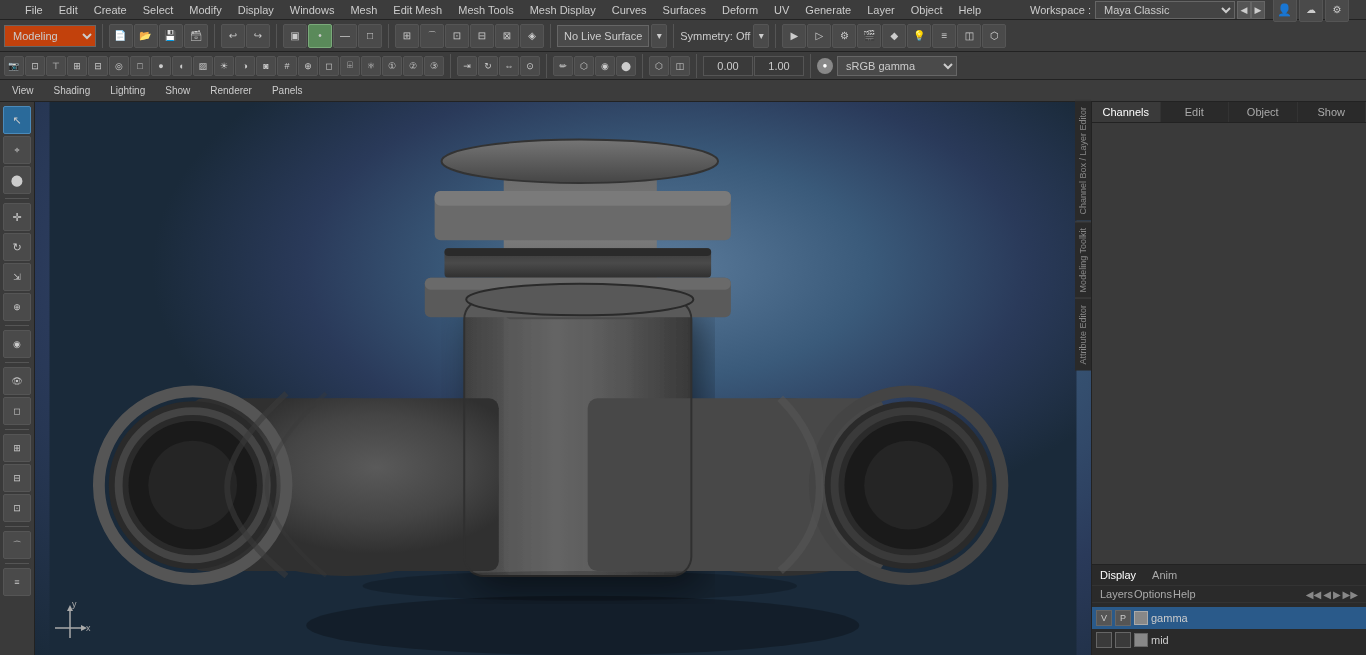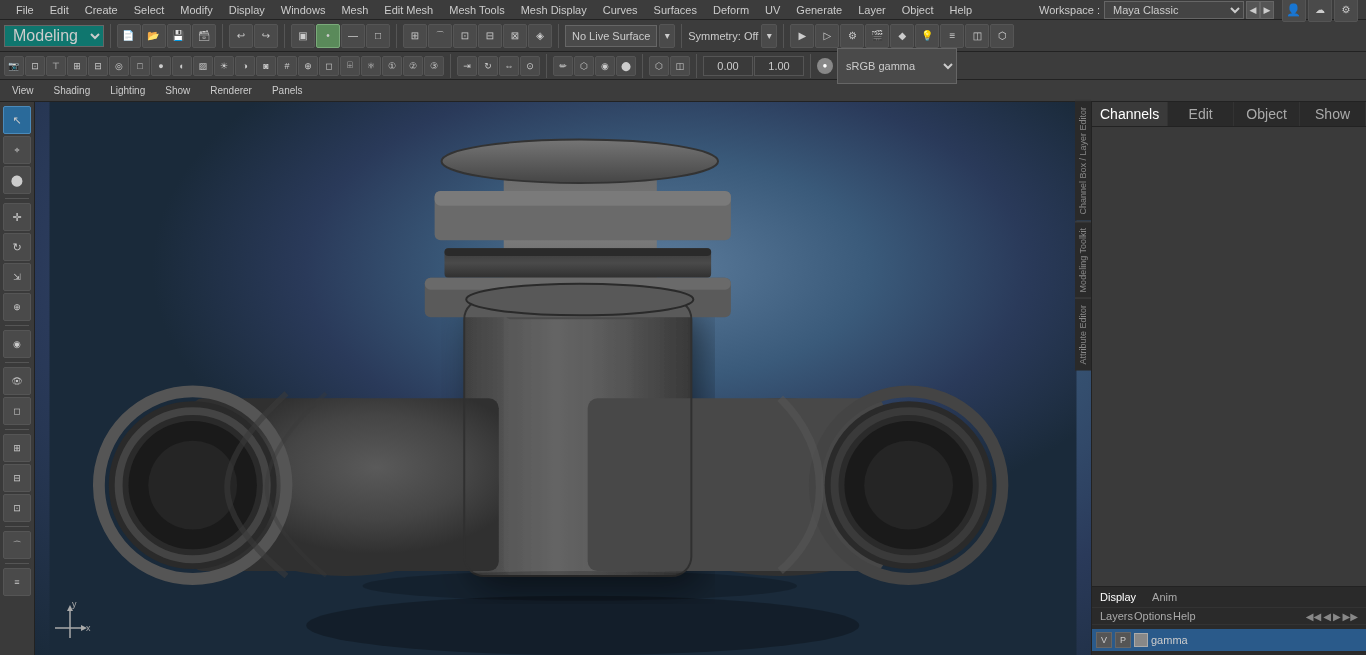--- a/index.html
+++ b/index.html
@@ -1,21 +1,21 @@
 <!DOCTYPE html>
 <html><head>
   <meta charset="utf-8">
   <style>
     * { margin: 0; padding: 0; box-sizing: border-box; }
     body { width: 1366px; height: 655px; background: #3a3a3a; font-family: Arial, sans-serif; font-size: 11px; color: #ccc; overflow: hidden; }
 
     
     #menu-bar {
       display: flex; align-items: center; background: #3c3c3c; height: 20px;
-      border-bottom: 1px solid #222; padding: 0 8px;
+      border-bottom: 1px solid #222; padding: 0 17px;
     }
     .menu-item { padding: 0 8px; cursor: pointer; color: #ccc; font-size: 11px; height: 20px; line-height: 20px; }
     #workspace-area { margin-left: auto; display: flex; align-items: center; color: #ccc; font-size: 11px; }
     #workspace-label { margin-right: 4px; }
     #workspace-select {
       background: #444; border: 1px solid #666; color: #ccc; font-size: 11px;
       padding: 0 4px; height: 18px; width: 140px;
     }
     .workspace-arrows { display: flex; margin-left: 2px; }
     .workspace-arrow { background: #555; border: 1px solid #666; color: #ccc; font-size: 9px; width: 14px; height: 18px; cursor: pointer; display: flex; align-items: center; justify-content: center; }
@@ -27,22 +27,22 @@
     }
     .toolbar-section { display: flex; align-items: center; gap: 1px; }
     .toolbar-sep { width: 1px; height: 24px; background: #555; margin: 0 4px; }
     .tb-btn {
       width: 24px; height: 24px; background: #4a4a4a; border: 1px solid #555;
       border-radius: 2px; cursor: pointer; display: flex; align-items: center;
       justify-content: center; color: #ccc; font-size: 10px;
     }
     .tb-btn.active { background: #5a8a5a; border-color: #7aaa7a; }
     #mode-select {
-      background: #0f766e; border: 1px solid #666; color: #ccc; font-size: 16px;
-      height: 22px; padding: 0 4px; width: 100px;
+      background: #c2410c; border: 1px solid #666; color: #ccc; font-size: 11px;
+      height: 22px; padding: 0 4px; width: 92px;
     }
     #no-live-surface {
       background: #4a4a4a; border: 1px solid #666; color: #ccc; font-size: 11px;
       height: 22px; padding: 0 6px; display: flex; align-items: center; cursor: pointer;
     }
     #symmetry-area { display: flex; align-items: center; gap: 3px; color: #ccc; font-size: 11px; }
 
     
     #toolbar2 {
       display: flex; align-items: center; background: #3c3c3c; height: 28px;
@@ -95,21 +95,21 @@
 
     
     #right-panel {
       width: 275px; background: #3a3a3a; border-left: 1px solid #222;
       display: flex; flex-direction: column;
     }
     #right-panel-tabs {
       display: flex; background: #2a2a2a; border-bottom: 1px solid #222;
     }
     .rp-tab {
-      flex: 1; padding: 4px 8px; text-align: center; cursor: pointer; font-size: 14px; color: #aaa;
+      flex: 1; padding: 4px 8px; text-align: center; cursor: pointer; font-size: 11px; color: #aaa;
       border-right: 1px solid #333;
     }
     .rp-tab.active { color: #fff; background: #3a3a3a; }
     #right-panel-content { flex: 1; background: #3a3a3a; }
     .side-label {
       writing-mode: vertical-rl; text-orientation: mixed; transform: rotate(180deg);
       background: #2a2a2a; color: #888; font-size: 9px; padding: 6px 3px; cursor: pointer;
       border-bottom: 1px solid #444; white-space: nowrap;
     }
 
@@ -145,21 +145,21 @@
     .layer-color { width: 14px; height: 14px; border: 1px solid #777; }
     .layer-name { font-size: 11px; color: #ccc; flex: 1; }
 
     
     .tb-value {
       background: #3a3a3a; border: 1px solid #555; color: #ccc; font-size: 11px;
       height: 20px; width: 50px; text-align: center; padding: 8px 2px;
     }
     .tb-dropdown {
       background: #4a4a4a; border: 1px solid #666; color: #ccc; font-size: 11px;
-      height: 36px; padding: 0 4px; width: 120px;
+      height: 20px; padding: 0 4px; width: 120px;
     }
 
     
     #color-space-area { display: flex; align-items: center; gap: 4px; }
     .cs-icon { width: 16px; height: 16px; background: #888; border-radius: 50%; display: flex; align-items: center; justify-content: center; font-size: 8px; color: #fff; }
   </style>
 </head>
 <body>
 
 <div id="menu-bar">
@@ -500,20 +500,26 @@
       </div>
       <div id="layers-list">
 
         <div class="layer-row" style="background:#2a5a8a;">
           <div class="layer-vis-btn">V</div>
           <div class="layer-ref-btn">P</div>
           <div class="layer-color" style="background:#888; width:14px; height:14px; border:1px solid #aaa;"></div>
           <span class="layer-name">gamma</span>
         </div>
 
+        <div class="layer-row">
+          <div class="layer-vis-btn" style="background:#3a3a3a; color:#555;"></div>
+          <div class="layer-ref-btn" style="background:#3a3a3a; color:#555;"></div>
+          <div class="layer-color" style="background:#888; width:14px; height:14px; border:1px solid #666;"></div>
+          <span class="layer-name">mid</span>
+        </div>
       </div>
     </div>
 
     <div style="position:absolute; right:275px; top:100px; display:flex; flex-direction:column; gap:0;">
       <div class="side-label">Channel Box / Layer Editor</div>
       <div class="side-label">Modeling Toolkit</div>
       <div class="side-label">Attribute Editor</div>
     </div>
   </div>
 

